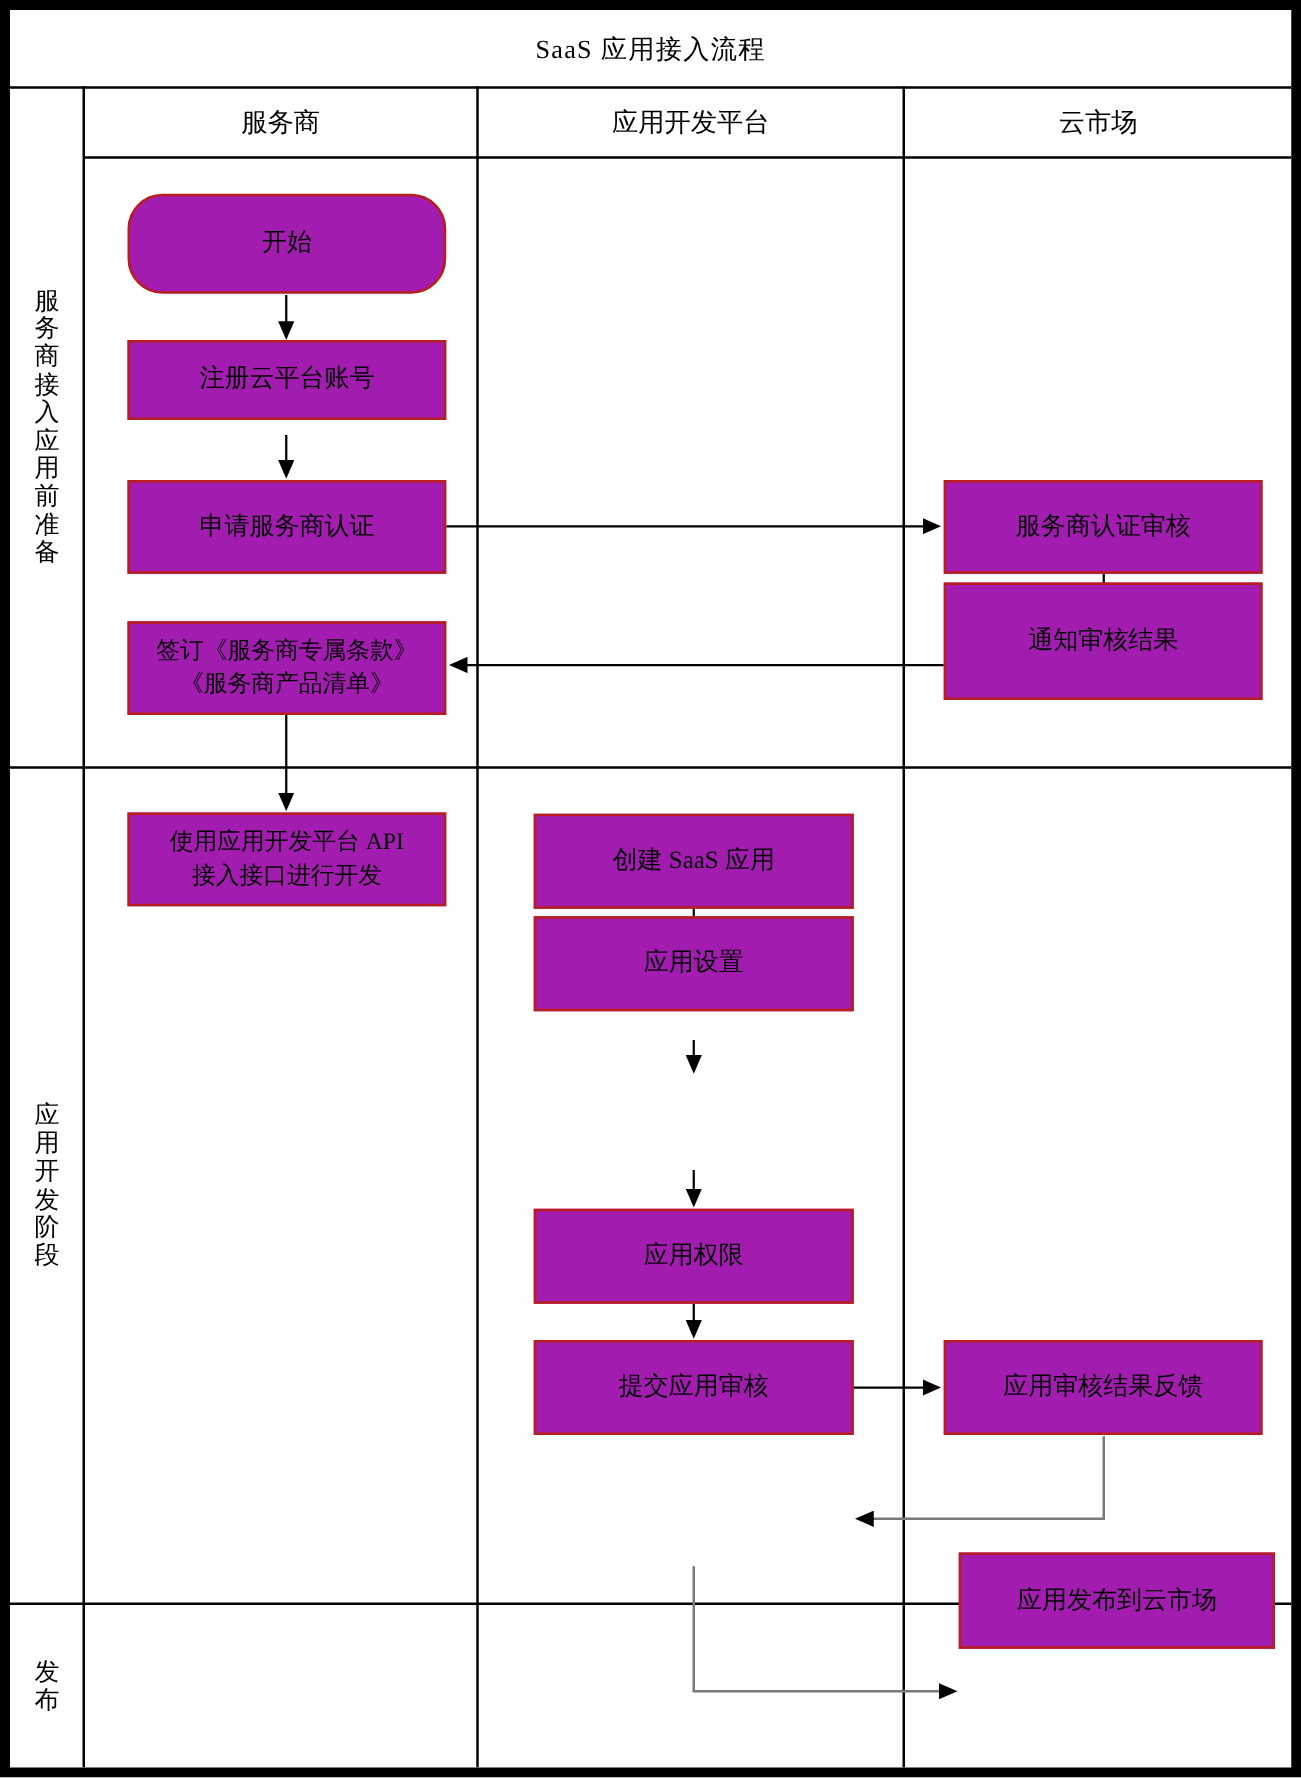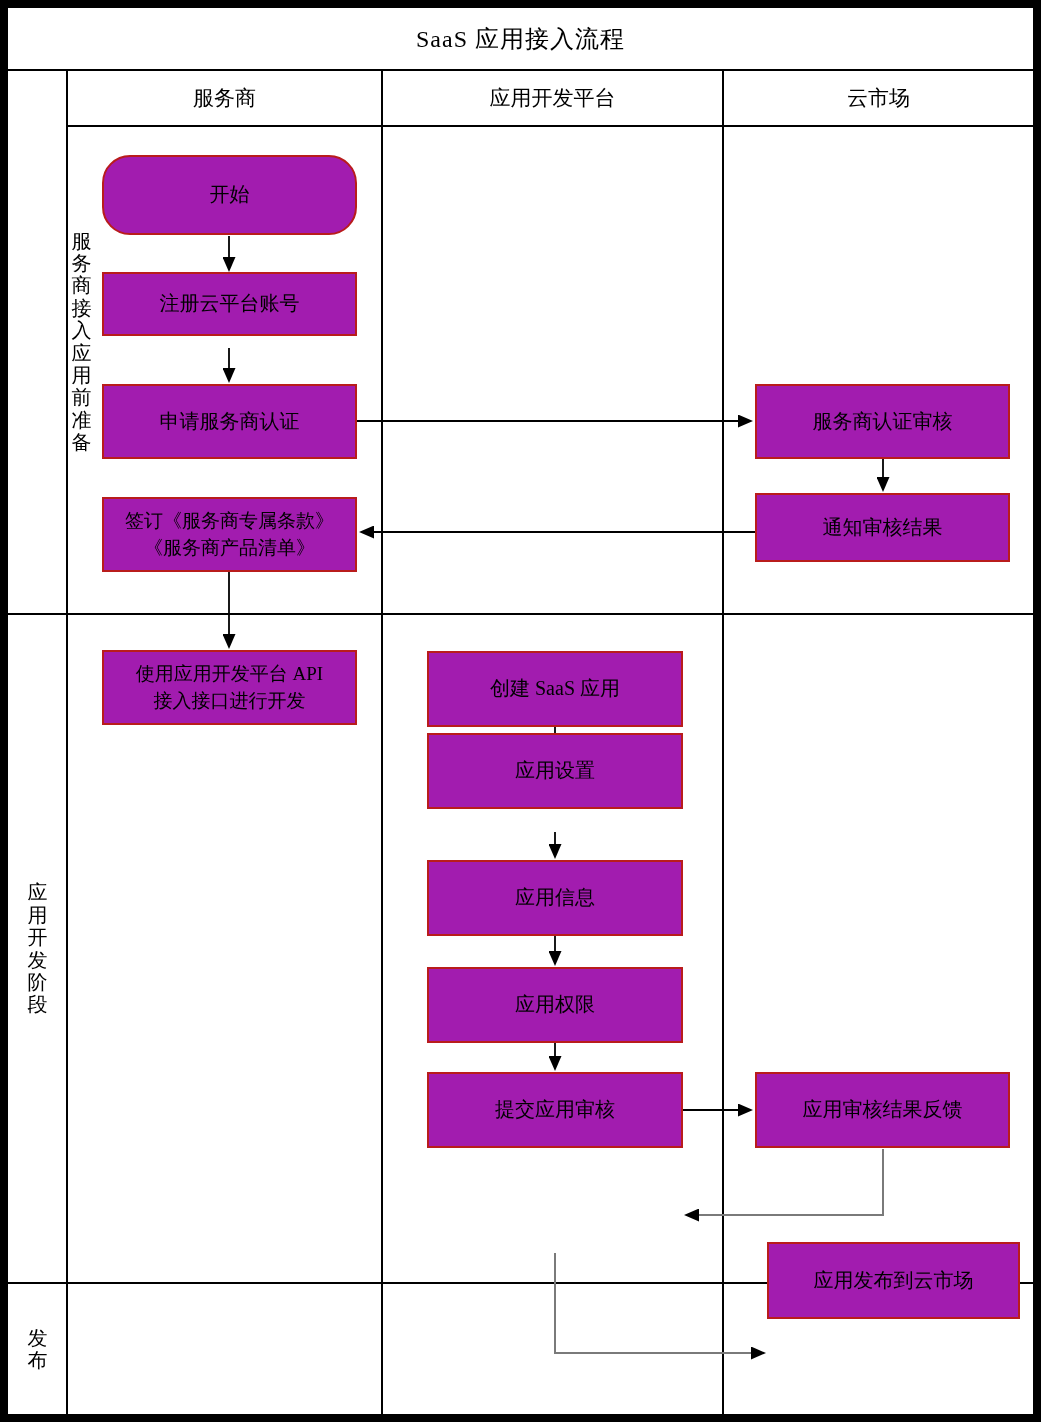--- a/index.html
+++ b/index.html
@@ -21,21 +21,21 @@
   }
   
   .gl { position: absolute; background: #000; }
   .gl.h { height: 2px; }
   .gl.v { width: 2px; }
   
   .title {
     position: absolute;
     left: 0; top: 0; width: 1025px; height: 62px;
     display: flex; align-items: center; justify-content: center;
-    font-size: 24px;
+    font-size: 21px;
     letter-spacing: 1px;
   }
   
   .lane-header {
     position: absolute;
     top: 62px; height: 56px;
     display: flex; align-items: center; justify-content: center;
     font-size: 21px;
   }
   
@@ -84,21 +84,21 @@
   <div class="gl v" style="left:58px; top:61px; height:1345px;"></div>
   <div class="gl v" style="left:373px;top:61px; height:1345px;"></div>
   <div class="gl v" style="left:714px;top:61px; height:1345px;"></div>
 
   <div class="title">SaaS 应用接入流程</div>
 
   <div class="lane-header" style="left:60px;  width:313px;">服务商</div>
   <div class="lane-header" style="left:375px; width:339px;">应用开发平台</div>
   <div class="lane-header" style="left:716px; width:309px;">云市场</div>
 
-  <div class="row-label-cell" style="top:62px;   height:543px;margin-left:44px;">
+  <div class="row-label-cell" style="top:62px;   height:543px;">
     <div class="row-label">服务商接入应用前准备</div>
   </div>
   <div class="row-label-cell" style="top:607px;  height:667px;">
     <div class="row-label">应用开发阶段</div>
   </div>
   <div class="row-label-cell" style="top:1276px; height:130px;">
     <div class="row-label">发布</div>
   </div>
 
   <svg class="connectors" viewBox="0 0 1025 1406">
@@ -138,22 +138,21 @@
   <div class="node rounded" style="left:94px; top:147px; width:255px; height:80px;">开始</div>
   <div class="node" style="left:94px; top:264px; width:255px; height:64px;">注册云平台账号</div>
   <div class="node" style="left:94px; top:376px; width:255px; height:75px;">申请服务商认证</div>
   <div class="node" style="left:94px; top:489px; width:255px; height:75px; font-size:19px;">签订《服务商专属条款》
 《服务商产品清单》</div>
   <div class="node" style="left:94px; top:642px; width:255px; height:75px; font-size:19px;">使用应用开发平台 API
 接入接口进行开发</div>
 
   <div class="node" style="left:419px; top:643px; width:256px; height:76px;">创建 SaaS 应用</div>
   <div class="node" style="left:419px; top:725px; width:256px; height:76px;">应用设置</div>
-  <div class="node" style="left:419px; top:852px; width:256px; height:76px;">应用信息</div>
   <div class="node" style="left:419px; top:959px; width:256px; height:76px;">应用权限</div>
   <div class="node" style="left:419px; top:1064px; width:256px; height:76px;">提交应用审核</div>
 
   <div class="node" style="left:747px; top:376px; width:255px; height:75px;">服务商认证审核</div>
-  <div class="node" style="left:747px; top:485px; width:255px; height:69px;text-align:center;">通知审核结果</div>
+  <div class="node" style="left:747px; top:458px; width:255px; height:94px;text-align:center;">通知审核结果</div>
   <div class="node" style="left:747px; top:1064px; width:255px; height:76px;">应用审核结果反馈</div>
   <div class="node" style="left:759px; top:1234px; width:253px; height:77px;">应用发布到云市场</div>
 
 </div>
 
 </body></html>

